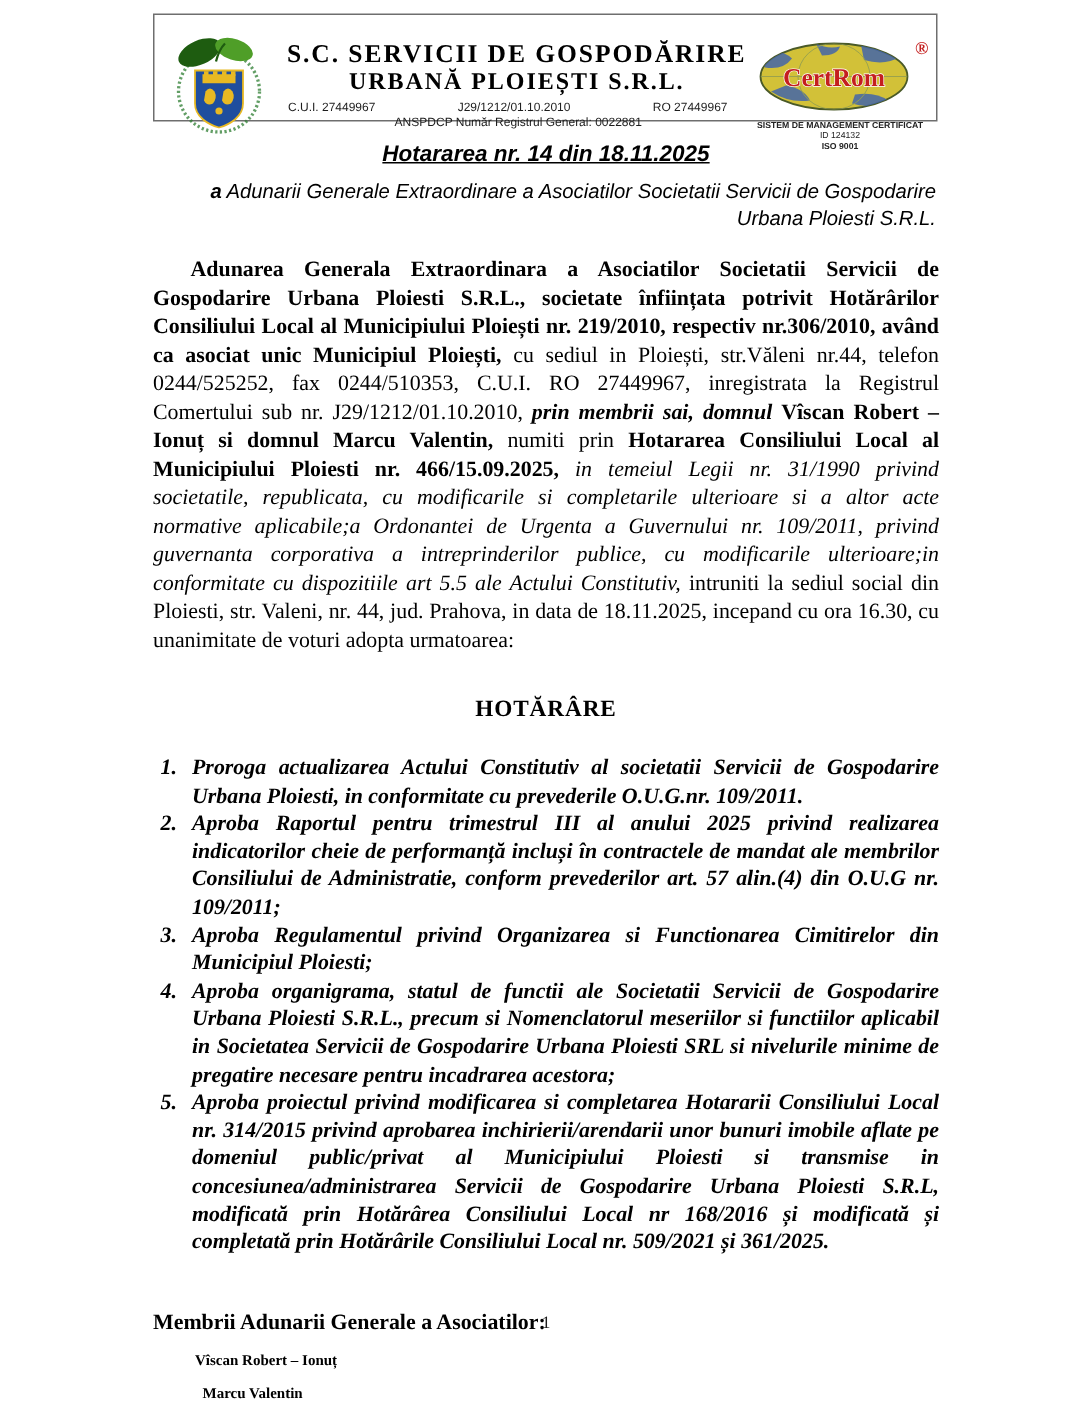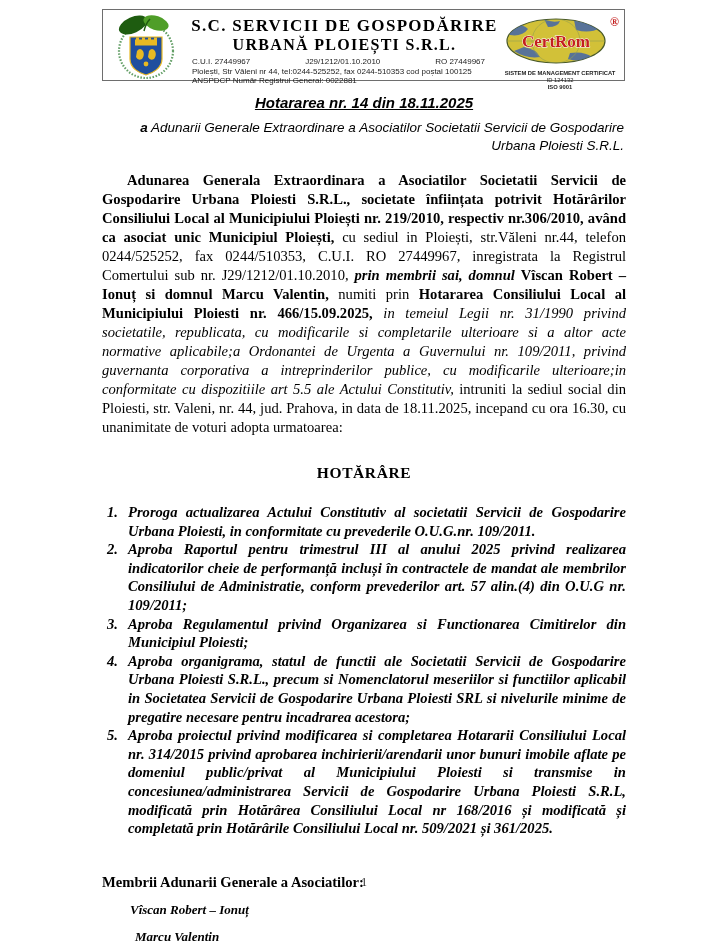--- a/index.html
+++ b/index.html
@@ -5,29 +5,29 @@
   * { margin:0; padding:0; box-sizing:border-box; }
   html,body { background:#ffffff; }
   .page {
     position:relative; width:728px; height:941px; background:#fff;
     font-family:"Liberation Serif", serif; color:#000; overflow:hidden;
   }
 
   
   .letterhead {
     position:absolute; left:102px; top:9px; width:523px; height:72px;
-    border:1px solid #6e6e6e; display:flex; padding:3px 3px; background:#fff;
+    border:1px solid #6e6e6e; display:flex; padding:13px 3px; background:#fff;
   }
   .logo-left { width:84px; flex:none; }
   .head-mid { flex:1; text-align:center; min-width:0; }
   .company-1 { font-size:17px; font-weight:bold; letter-spacing:1.3px; margin-top:3px; white-space:nowrap; }
   .company-2 { font-size:16px; font-weight:bold; letter-spacing:1.3px; white-space:nowrap;text-align:center; }
   .info {
     font-family:"Liberation Sans", sans-serif; font-size:8px; line-height:9.5px;
-    color:#1c1c1c; text-align:left; margin-top:3px; padding-left:2px; white-space:nowrap;
+    color:#1c1c1c; text-align:center; margin-top:3px; padding-left:2px; white-space:nowrap;
   }
   .info-row1 { display:flex; justify-content:space-between; padding-right:14px; }
   .certrom-block { width:122px; flex:none; position:relative; padding-top:4px; text-align:center; }
   .reg-mark {
     position:absolute; right:2px; top:2px; color:var(--certrom-red);
     font-family:"Liberation Serif", serif; font-size:12px; font-weight:bold;
   }
   .cert-lines {
     font-family:"Liberation Sans", sans-serif; font-size:5.8px; line-height:6.8px;
     color:#222; margin-top:1px; white-space:nowrap;
@@ -60,21 +60,21 @@
   }
 
   .decision-list { margin-top:21px; }
   .decision-item {
     position:relative; padding-left:26px; text-align:justify;
     font-weight:bold; font-style:italic; font-size:14.6px; line-height:18.6px;
   }
   .decision-item .num { position:absolute; left:5px; }
 
   .footer-label { margin-top:36px; font-weight:bold; font-size:14.6px; }
-  .member { font-weight:bold; font-size:13px; margin-top:11px;font-style:italic; }
+  .member { font-weight:bold; font-size:10px; margin-top:11px; }
   .member-1 { padding-left:28px; }
   .member-2 { padding-left:33px; }
 
   .page-num {
     position:absolute; left:0; top:876px; width:728px; text-align:center;
     font-size:11.5px; color:#1a1a1a;
   }
 </style>
 </head>
 <body>
@@ -108,21 +108,20 @@
 
     <div class="head-mid">
       <div class="company-1">S.C. SERVICII DE GOSPODĂRIRE</div>
       <div class="company-2">URBANĂ PLOIEȘTI S.R.L.</div>
       <div class="info">
         <div class="info-row1">
           <span>C.U.I. 27449967</span>
           <span>J29/1212/01.10.2010</span>
           <span>RO 27449967</span>
         </div>
-        <div>Ploiești, Str Văleni nr 44, tel:0244-525252, fax 0244-510353 cod poștal 100125</div>
         <div>ANSPDCP Număr Registrul General: 0022881</div>
       </div>
     </div>
 
     <div class="certrom-block">
       <svg width="112" height="48" viewBox="0 0 112 48">
         <defs>
           <clipPath id="globeClip">
               <ellipse cx="52" cy="24" rx="49" ry="22"></ellipse>
             </clipPath>

